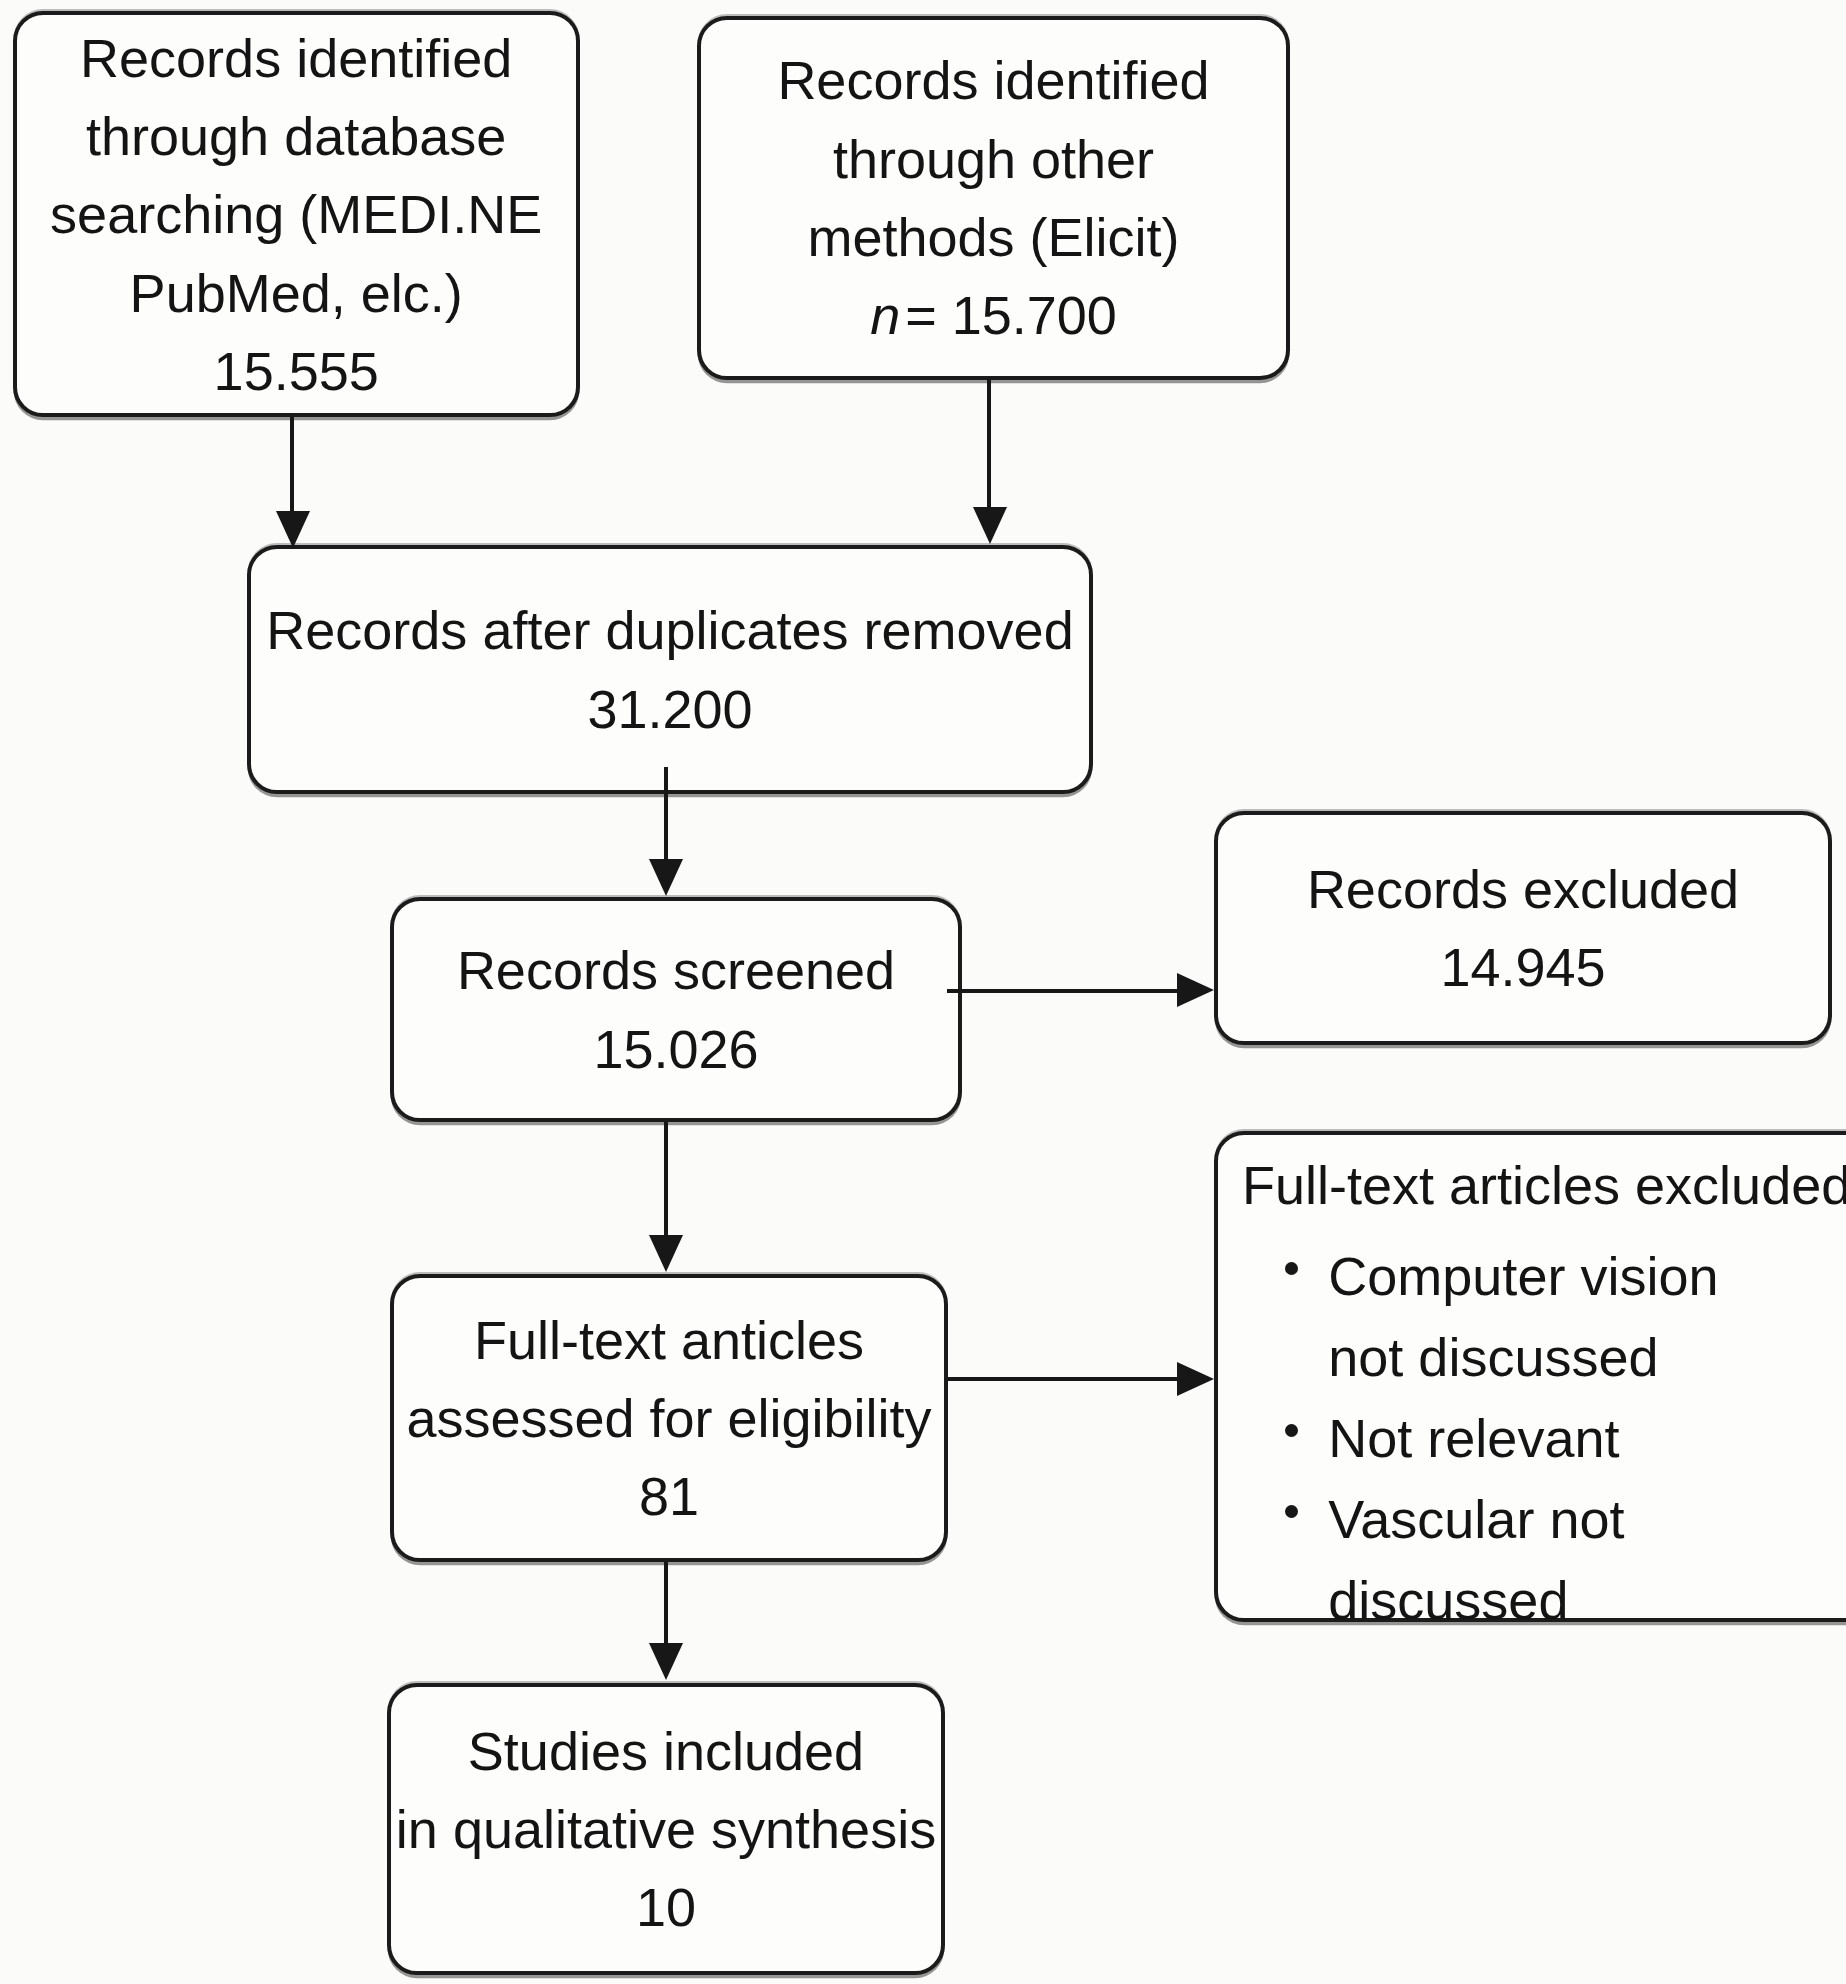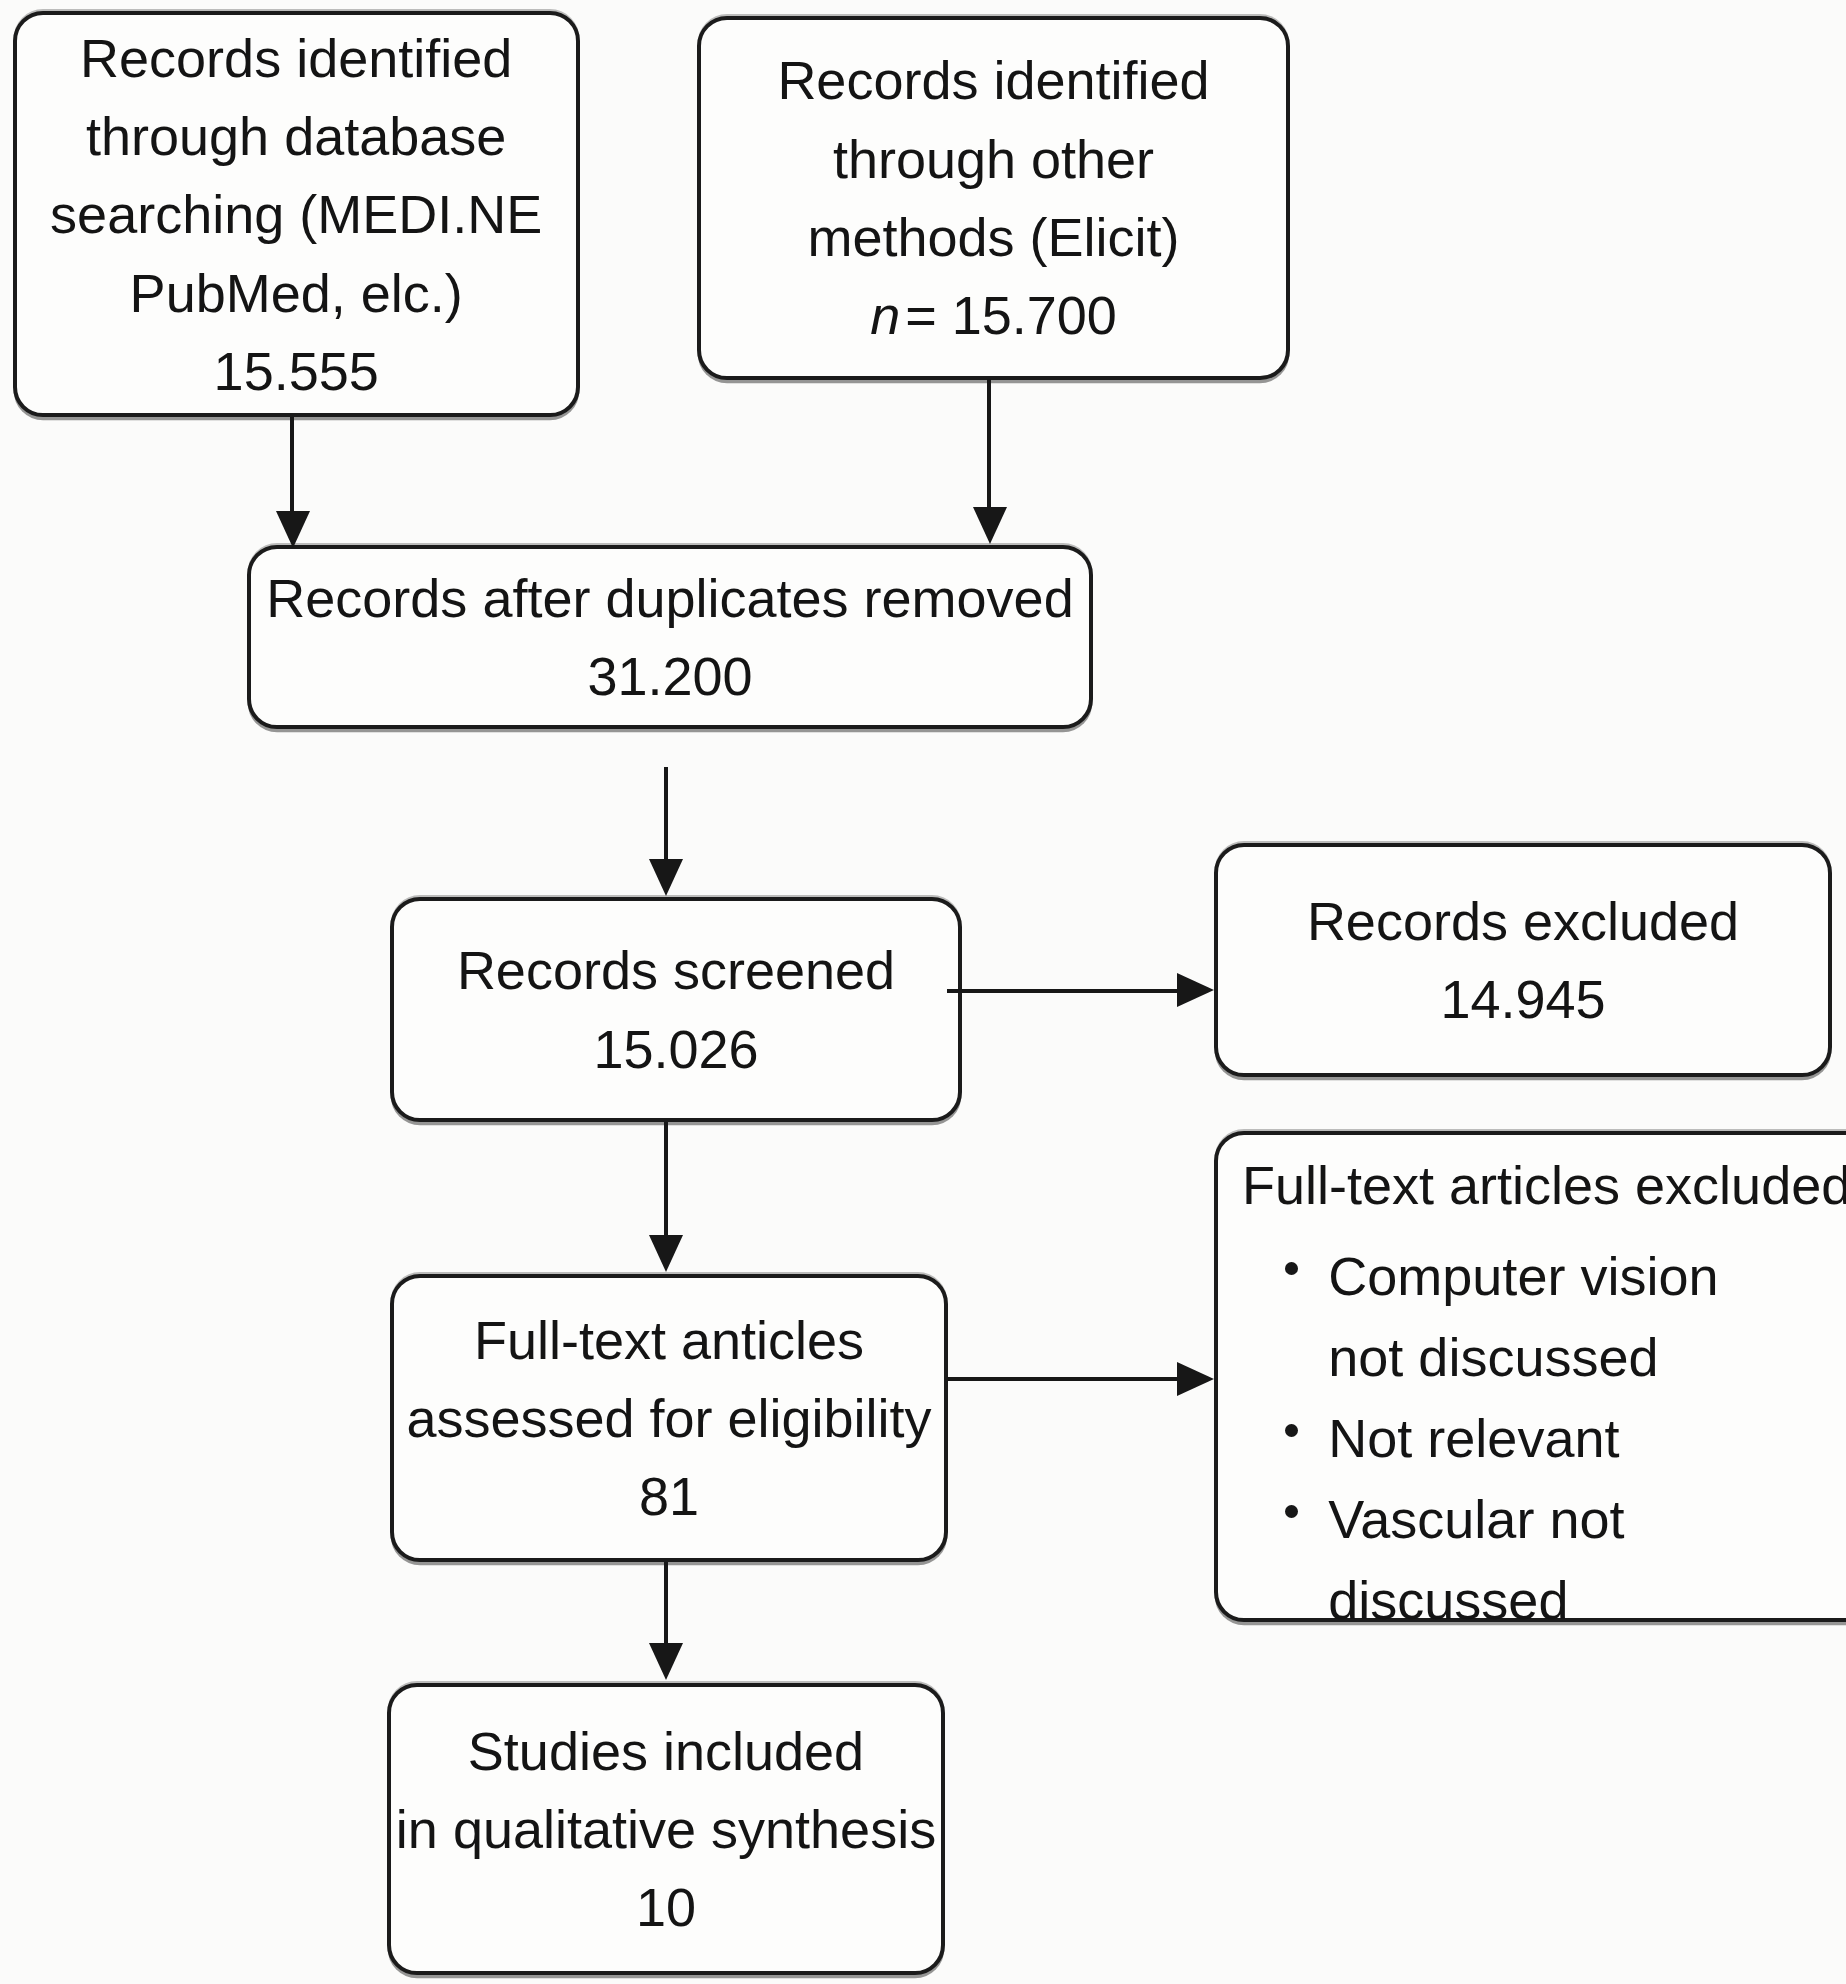--- a/index.html
+++ b/index.html
@@ -30,23 +30,23 @@
     font-size: 54px;
     line-height: 1.45;
     box-shadow: 0 3.8px 0 -0.6px rgba(25,25,25,0.45), 0 -2.5px 0 -0.6px rgba(25,25,25,0.28);
   }
   .box .count { }
   .stat-var { font-style: italic; padding-right: 5px; }
 
   
   .b0 { left: 12.7px;   top: 11.4px;   width: 567px; height: 406px; }
   .b1 { left: 697px; top: 16px;   width: 593px; height: 364px; }
-  .b2 { left: 247px;  top: 545px;  width: 846px; height: 184px; text-align: right; }
+  .b2 { left: 247px;  top: 545px;  width: 846px; height: 249px; text-align: right; }
   .b3 { left: 390px;  top: 897px; width: 572px; height: 225px; }
-  .b4 { left: 1214px; top: 843px; width: 618px; height: 234px; }
+  .b4 { left: 1214px; top: 811px; width: 618px; height: 234px; }
   .b5 { left: 390px;  top: 1274px; width: 558px; height: 288px; }
   .b6 { left: 1214px; top: 1131px; width: 736px; height: 491px;
         align-items: flex-start; justify-content: center;
         text-align: left; padding: 32px 19px 0 24px; line-height: 1.5; }
   .b7 { left: 387px;  top: 1683px; width: 558px; height: 292px; }
 
   .bullet-list {
     margin: 10px 0 0 0;
     padding: 0 0 0 43px;
     list-style: none;

